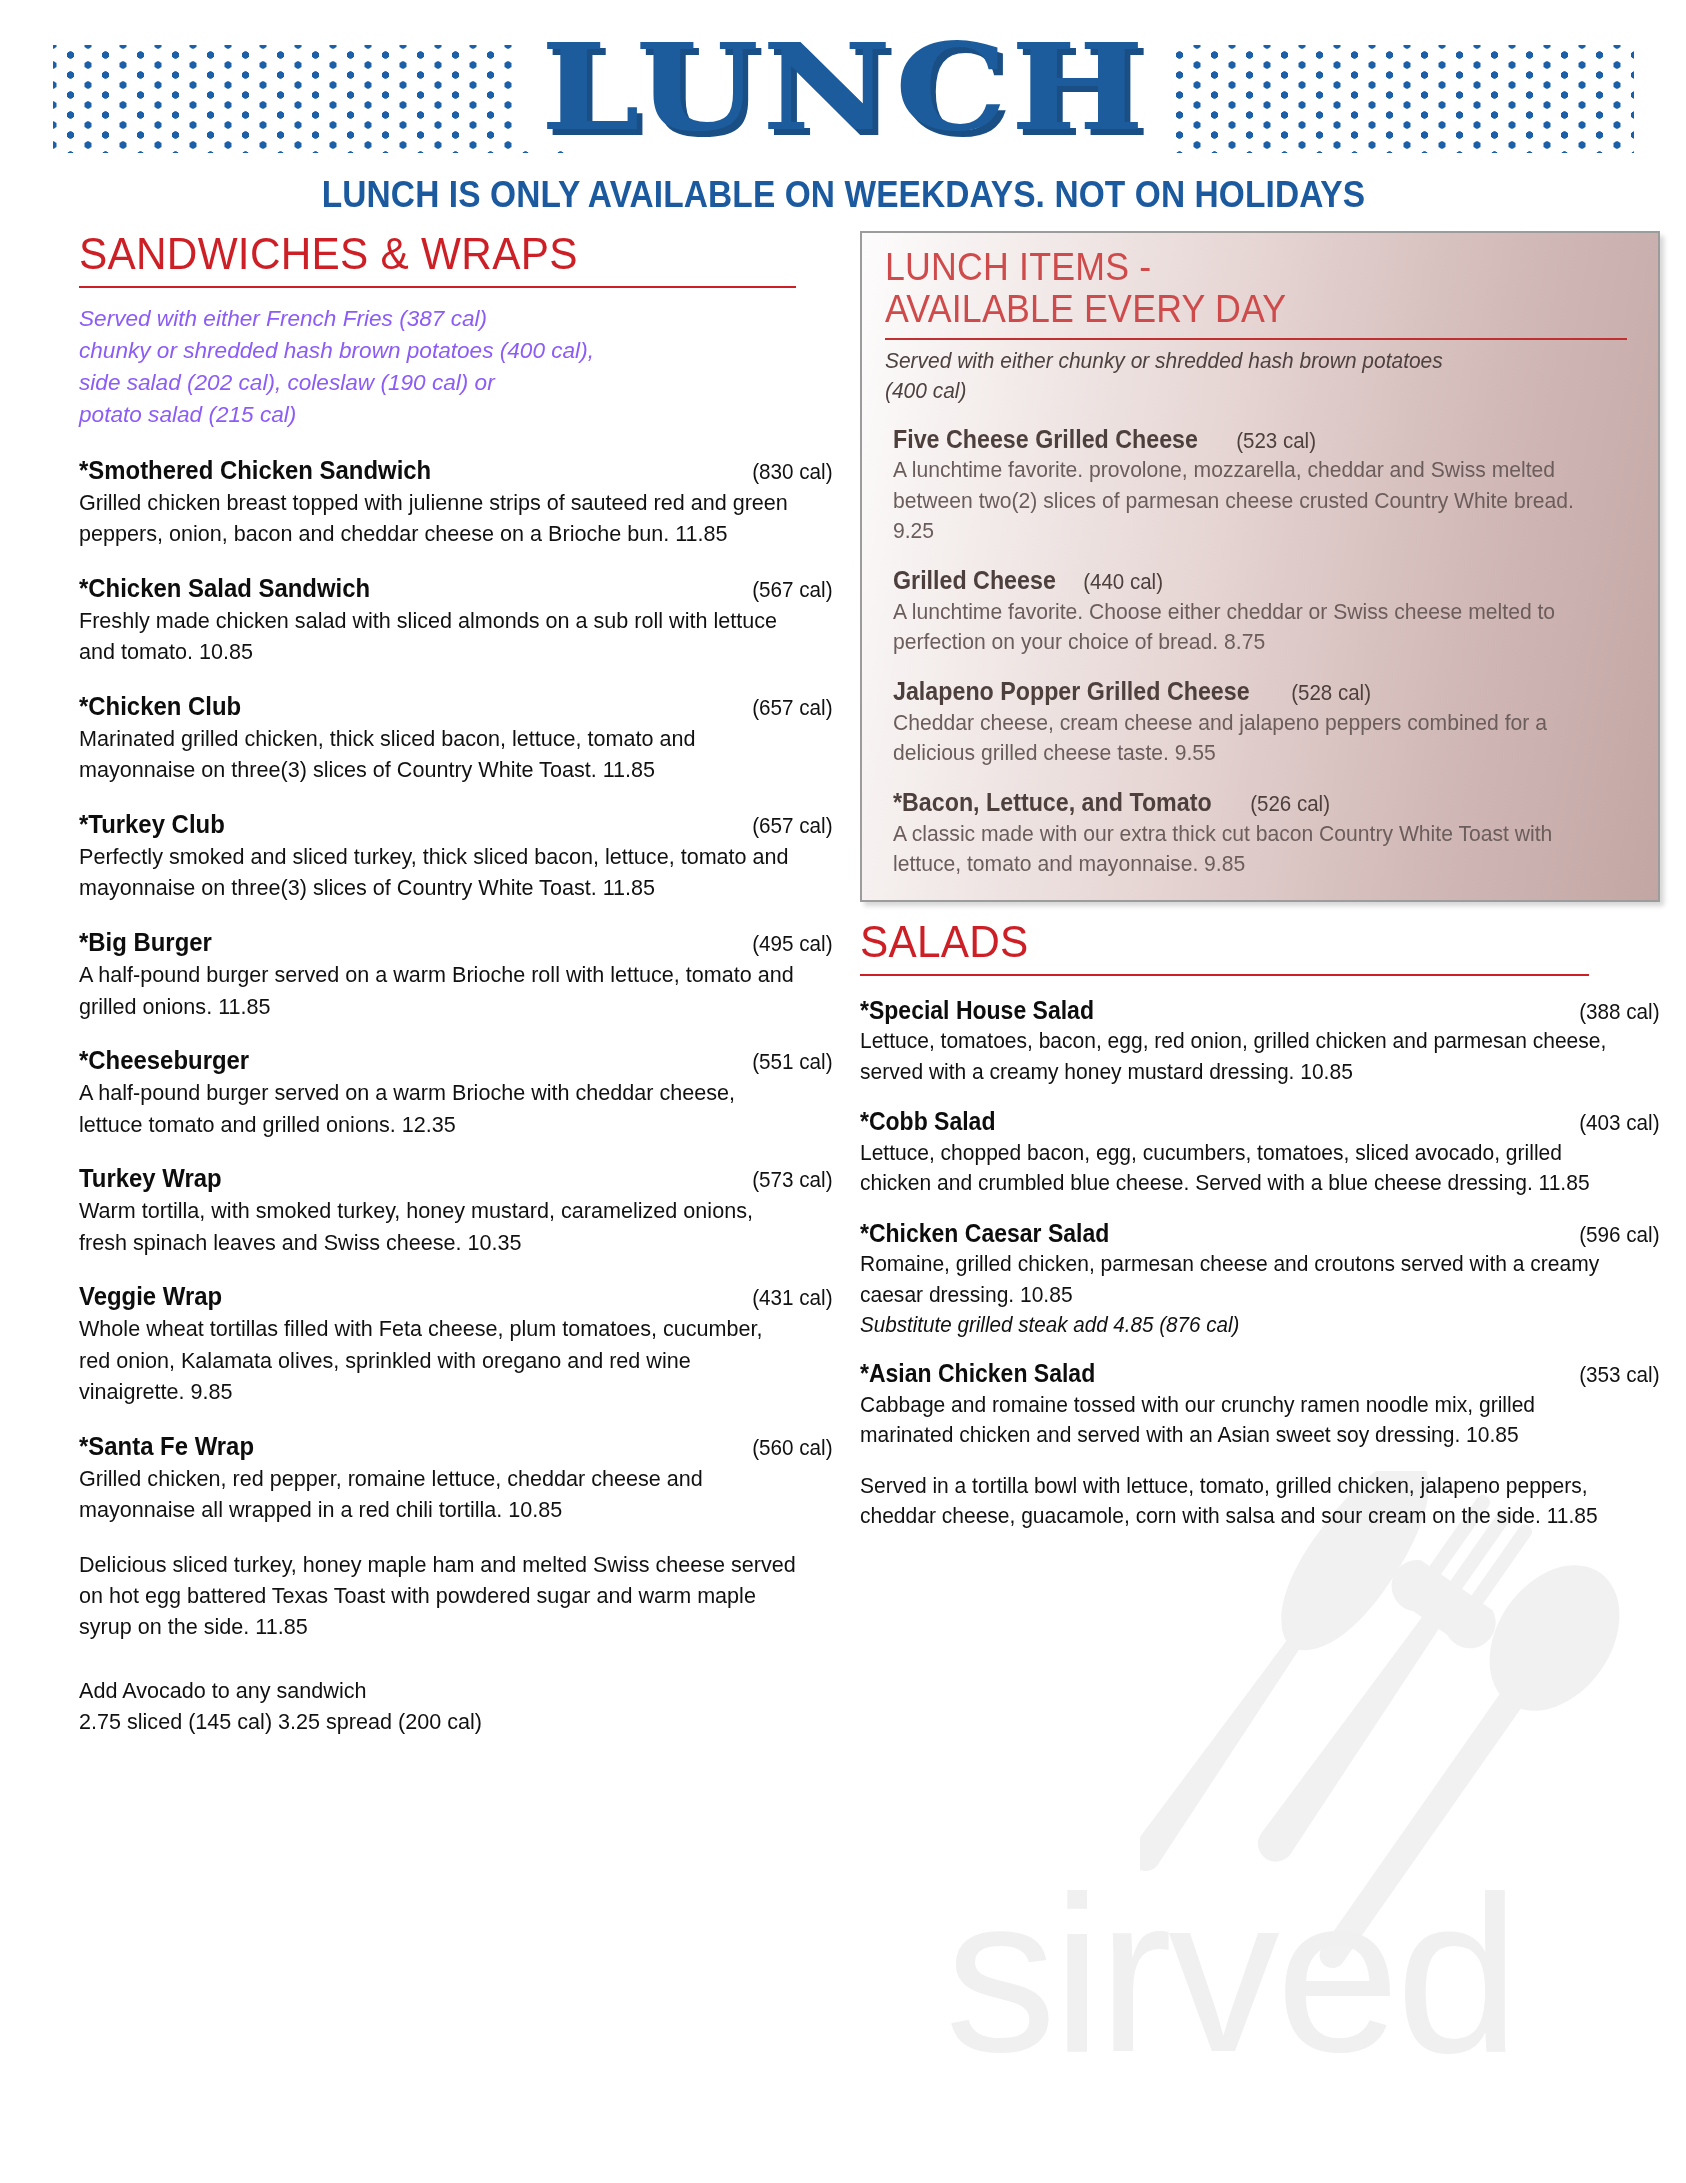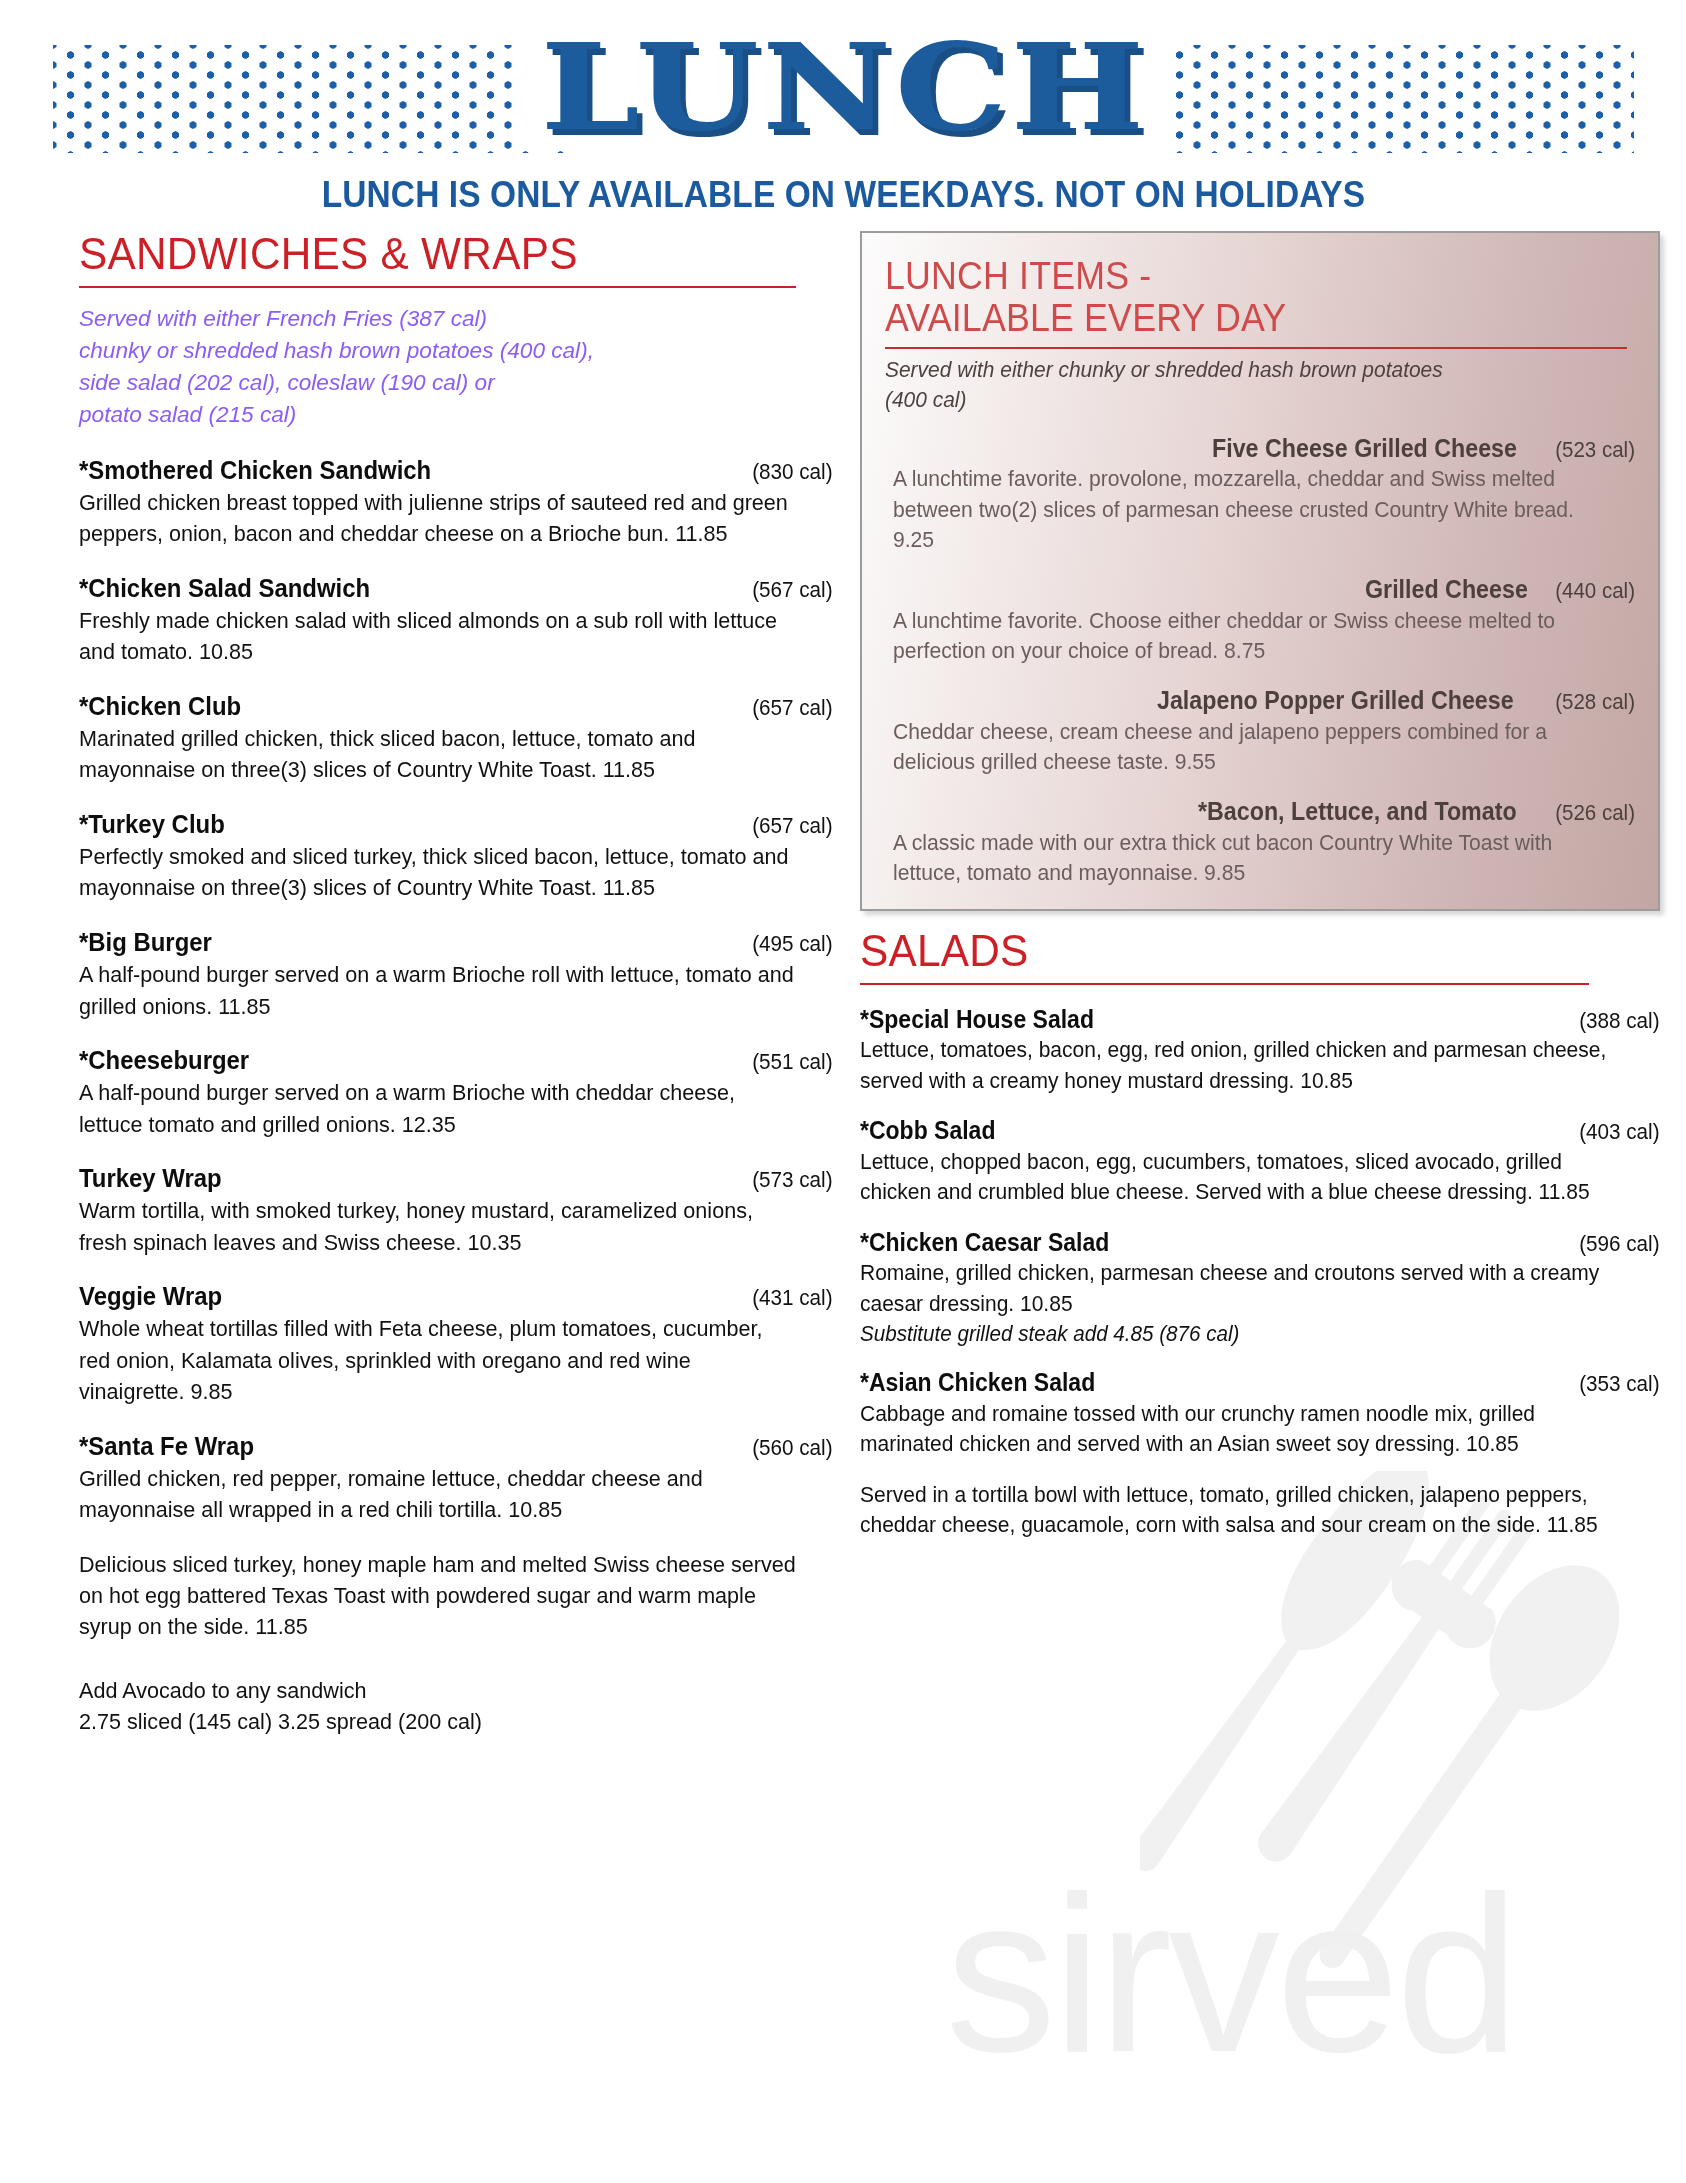--- a/index.html
+++ b/index.html
@@ -194,21 +194,21 @@
   #lunch-box {
     position: relative;
     border: 2px solid #9c9c9c;
     background: linear-gradient(100deg,
         #fdfcfc 0%,
         #f3eceb 18%,
         #e5d4d2 45%,
         #d2bab8 72%,
         #c2a6a4 100%);
     box-shadow: 4px 4.7px 4.7px rgba(0,0,0,0.16);
-    padding: 23px 23px 20px 23px;
+    padding: 14px 23px 20px 23px;
     width: 800px;
   }
   #lunch-box-title {
     color: #cf4b4b;
     font-size: 38px;
     font-weight: 300;
     line-height: 1.1;
     letter-spacing: 0.2px;
     transform: scaleX(0.94);
     transform-origin: left center;
@@ -228,21 +228,21 @@
     margin-top: 6.7px;
     transform: scaleX(0.97);
     transform-origin: left top;
     white-space: nowrap;
   }
 
   .box-item { margin-top: 20px; padding-left: 8px; }
   .box-item-head {
     display: flex;
     align-items: baseline;
-    justify-content: flex-end;
+    justify-content: flex-start;
     gap: 10.8px;
   }
   .box-item-name {
     font-weight: 700;
     font-size: 25px;
     color: #4c3f3c;
     transform: scaleX(0.93);
     transform-origin: left bottom;
     white-space: nowrap;
   }

